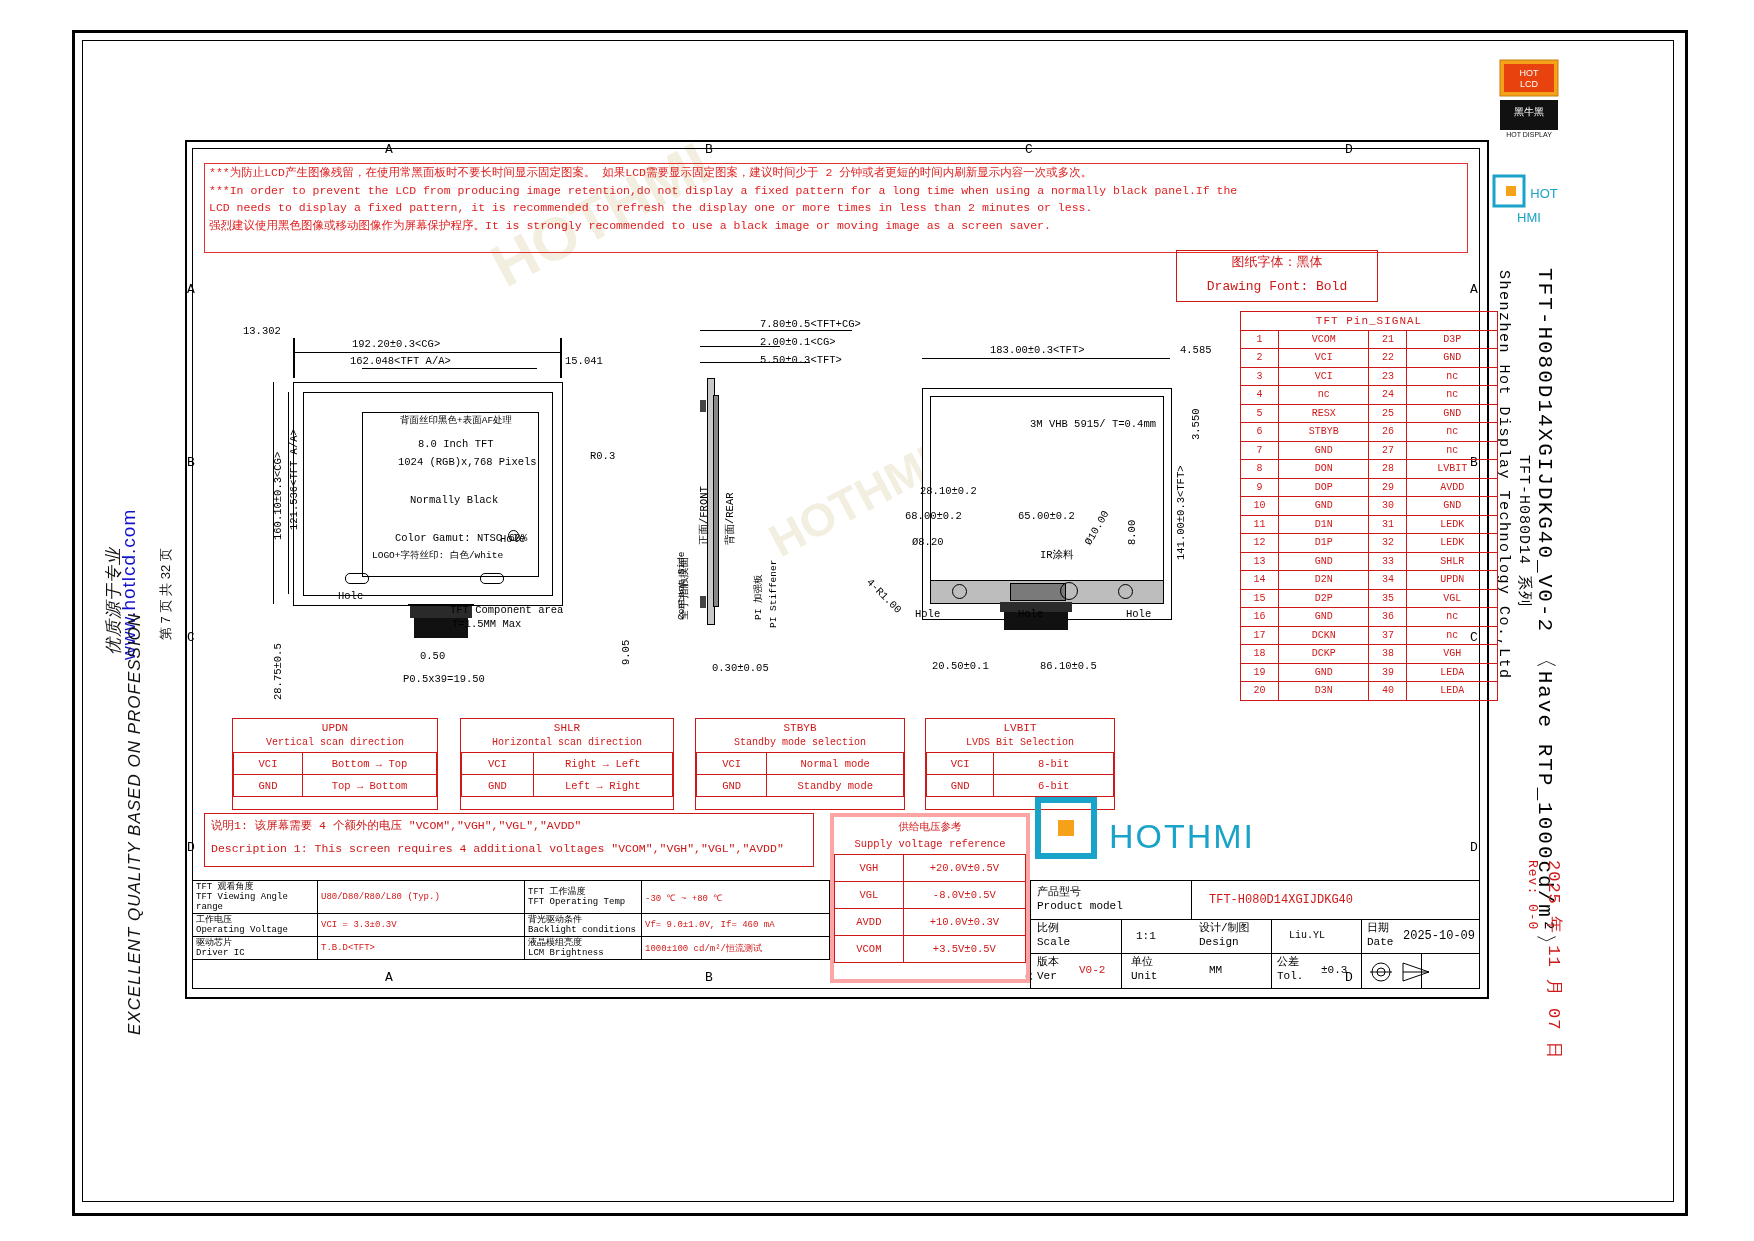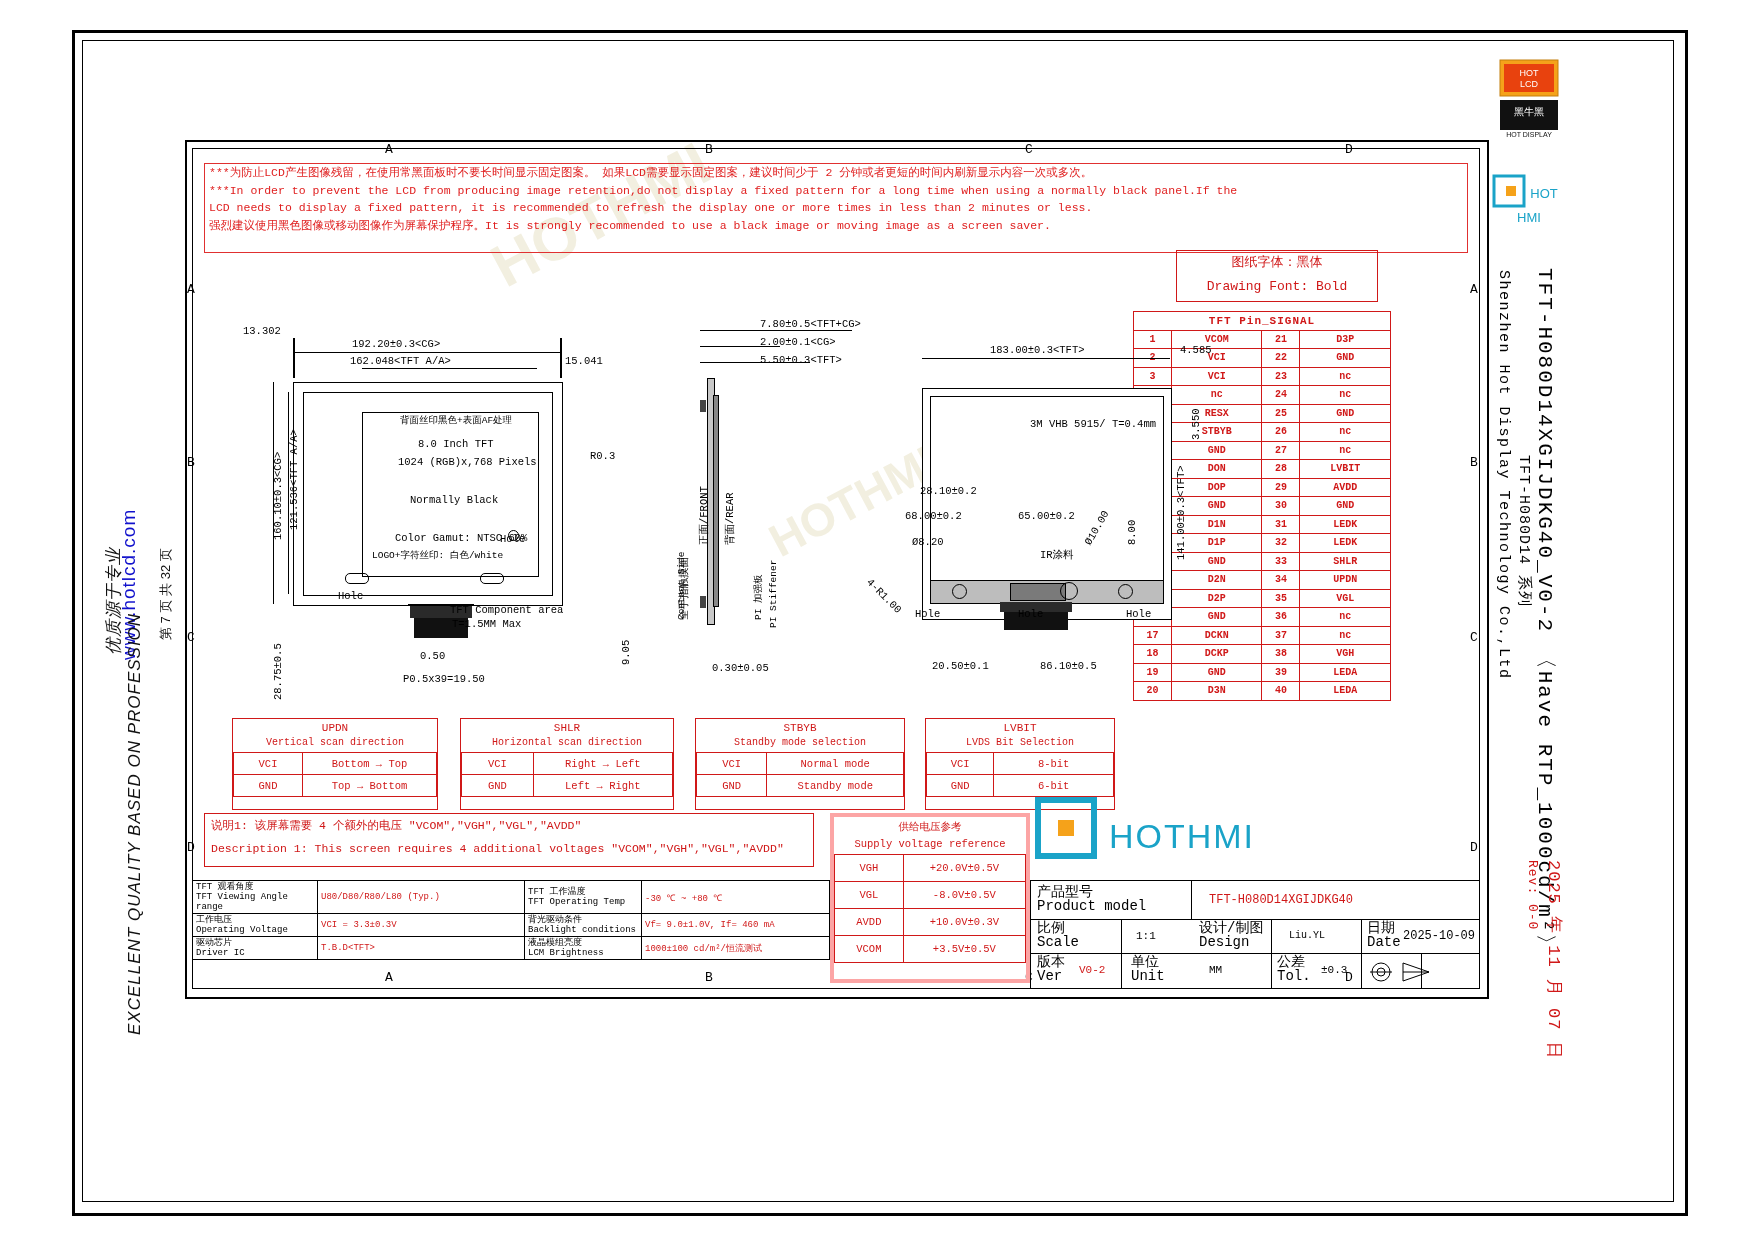--- a/index.html
+++ b/index.html
@@ -19,21 +19,21 @@
   .sheet{position:absolute;left:185px;top:140px;width:1300px;height:855px;border:2px solid #000;}
   .sheet-inner{position:absolute;left:192px;top:148px;width:1286px;height:839px;border:1px solid #000;}
 
   .zone-label{position:absolute;font-size:13px;font-family:"Liberation Mono",monospace;color:#000;}
 
   
   .warnbox{position:absolute;left:204px;top:163px;width:1262px;height:88px;border:1px solid #e03030;}
   .warnbox p{margin:0;padding:0 4px;color:#e02020;font-family:"Liberation Mono",monospace;font-size:11.5px;line-height:17.5px;white-space:nowrap;}
 
   
-  #pintable{position:absolute;left:1133px;top:311px;width:258px;font-weight:bold;}
+  #pintable{position:absolute;left:1240px;top:311px;width:258px;}
   #pintable table{border-collapse:collapse;width:100%;}
   #pintable td{border:1px solid #d01818;color:#d01818;font-family:"Liberation Mono",monospace;font-size:10px;text-align:center;height:17.5px;padding:0;}
   #pintable td.hdr{font-size:11px;letter-spacing:1px;}
 
   
   .mech{position:absolute;}
   .ln{position:absolute;background:#000;}
   .dim{position:absolute;font-family:"Liberation Mono",monospace;font-size:10.5px;color:#000;white-space:nowrap;}
   .dimv{position:absolute;font-family:"Liberation Mono",monospace;font-size:10.5px;color:#000;white-space:nowrap;transform-origin:0 0;transform:rotate(-90deg);}
   .lbl{position:absolute;font-family:"Liberation Mono",monospace;font-size:10.5px;color:#000;white-space:nowrap;}
@@ -60,21 +60,21 @@
   .svbox table td{border:1px solid #d01818;color:#d01818;font-family:"Liberation Mono",monospace;font-size:10.5px;text-align:center;height:24px;}
 
   
   .spec{position:absolute;left:192px;top:880px;width:638px;border-collapse:collapse;}
   .spec td{border:1px solid #000;font-family:"Liberation Mono",monospace;font-size:9px;padding:1px 3px;height:20px;vertical-align:middle;}
   .spec td.cn{color:#000;line-height:10px;}
   .spec td.val{color:#d01818;}
 
   
   .titleblock{position:absolute;left:1030px;top:880px;width:448px;height:107px;border:1px solid #000;}
-  .tb-t{position:absolute;font-family:"Liberation Mono",monospace;font-size:14px;line-height:10px;}
+  .tb-t{position:absolute;font-family:"Liberation Mono",monospace;font-size:11px;line-height:10px;}
   .tb-r{color:#d01818;}
 
   .logo-hothmi{position:absolute;left:1032px;top:790px;width:250px;height:88px;}
 
   
   .rv{position:absolute;transform-origin:0 0;white-space:nowrap;font-family:"Liberation Mono",monospace;}
   .rv-title{font-size:21px;letter-spacing:2px;}
   .rv-red{color:#d01818;}
 
   .hotlcd-logo{position:absolute;left:1498px;top:58px;width:62px;height:84px;}

